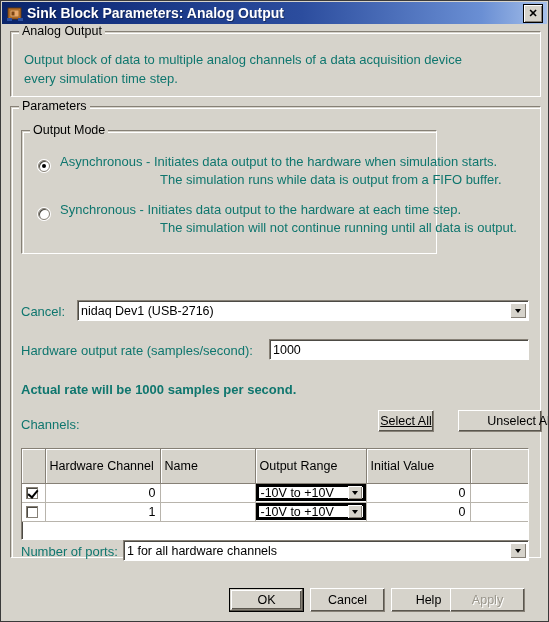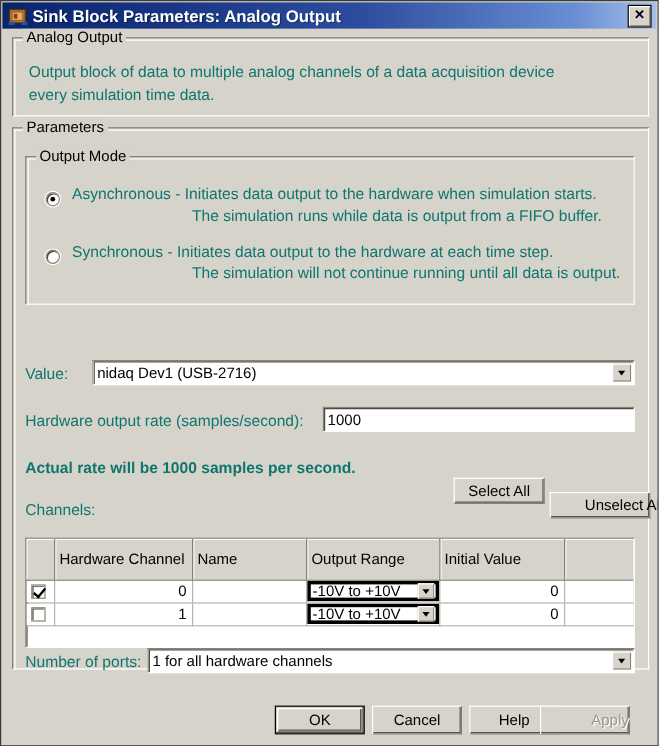--- a/index.html
+++ b/index.html
@@ -314,55 +314,55 @@
     <span class="title-text">Sink Block Parameters: Analog Output</span>
     <span class="title-spacer"></span>
     <div class="close-btn">✕</div>
   </div>
 
   <div class="client">
 
     <div class="group" style="left:8px; top:7px; width:531px; height:66px;">
       <span class="group-title">Analog Output</span>
       <span class="static-text" style="left:13px; top:20px;">Output block of data to multiple analog channels of a data acquisition device</span>
-      <span class="static-text" style="left:13px; top:39px;">every simulation time data.</span>
+      <span class="static-text" style="left:13px; top:39px;">every simulation time step.</span>
     </div>
 
     <div class="group" style="left:8px; top:82px; width:531px; height:452px;">
       <span class="group-title">Parameters</span>
 
-      <div class="group" style="left:10px; top:23px; width:508px; height:124px;">
+      <div class="group" style="left:10px; top:23px; width:416px; height:124px;">
         <span class="group-title">Output Mode</span>
 
         <div class="radio checked" style="left:16px; top:29px;"></div>
         <span class="static-text" style="left:38px; top:23px;">Asynchronous  -  Initiates data output to the hardware when simulation starts.</span>
         <span class="static-text" style="left:138px; top:41px;">The simulation runs while data is output from a FIFO buffer.</span>
 
         <div class="radio" style="left:16px; top:77px;"></div>
         <span class="static-text" style="left:38px; top:71px;">Synchronous  -  Initiates data output to the hardware at each time step.</span>
         <span class="static-text" style="left:138px; top:89px;">The simulation will not continue running until all data is output.</span>
       </div>
 
-      <span class="static-text" style="left:10px; top:197px;">Value:</span>
+      <span class="static-text" style="left:10px; top:197px;">Cancel:</span>
       <div class="field combo" style="left:66px; top:193px; width:452px; height:21px;">
         <span>nidaq Dev1 (USB-2716)</span>
         <span class="combo-arrow">
           <span class="arrow-glyph"></span>
         </span>
       </div>
 
       <span class="static-text" style="left:10px; top:236px;">Hardware output rate (samples/second):</span>
       <div class="field" style="left:258px; top:232px; width:260px; height:21px;">
         <span>1000</span>
       </div>
 
       <span class="static-text bold" style="left:10px; top:275px;">Actual rate will be 1000 samples per second.</span>
 
       <span class="static-text" style="left:10px; top:310px;">Channels:</span>
-      <div class="btn" style="left:367px; top:291px; width:76px; height:22px;">
+      <div class="btn" style="left:367px; top:303px; width:56px; height:22px;text-decoration:underline;">
         <span>Select All</span>
       </div>
       <div class="btn" style="left:447px; top:303px; width:84px; height:22px;padding-left:40px;">
         <span>Unselect All</span>
       </div>
 
       <div class="table-wrap" style="left:10px; top:341px; width:508px; height:92px;">
         <table class="grid">
           <colgroup>
             <col style="width:23px">
@@ -433,18 +433,18 @@
     <div class="btn default" style="left:227px; top:564px; width:75px; height:24px;">
       <span class="btn-inner"></span>
       <span>OK</span>
     </div>
     <div class="btn" style="left:308px; top:564px; width:75px; height:24px;">
       <span>Cancel</span>
     </div>
     <div class="btn" style="left:389px; top:564px; width:75px; height:24px;">
       <span>Help</span>
     </div>
-    <div class="btn disabled" style="left:448px; top:564px; width:75px; height:24px;justify-content:flex-end;">
+    <div class="btn disabled" style="left:448px; top:564px; width:75px; height:24px;">
       <span>Apply</span>
     </div>
 
   </div>
 </div>
 
 </body></html>

